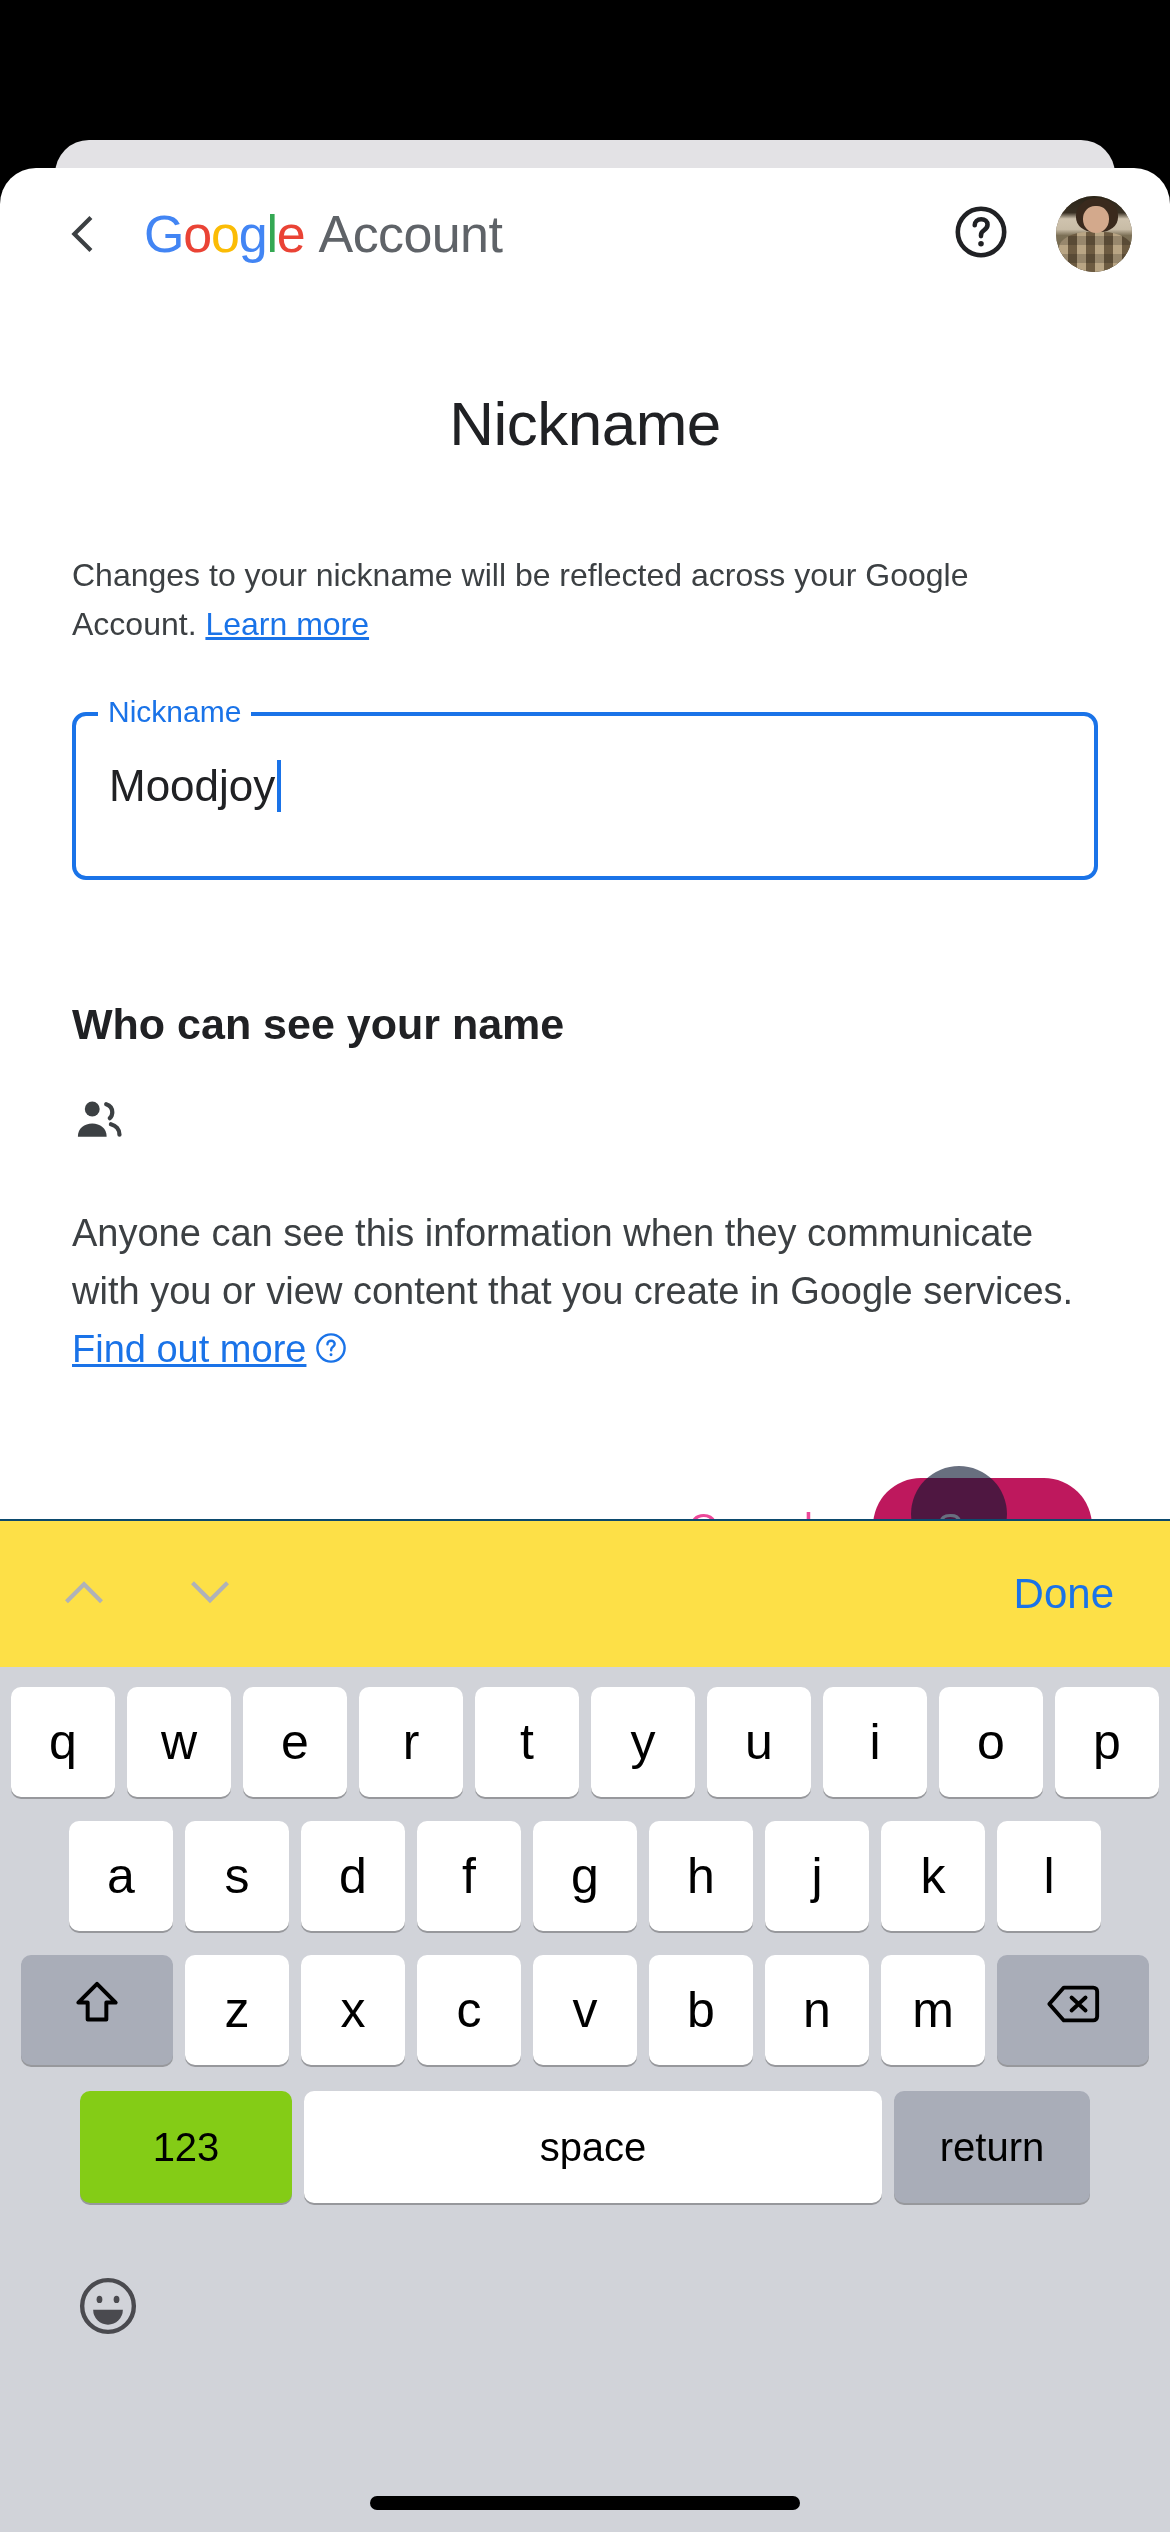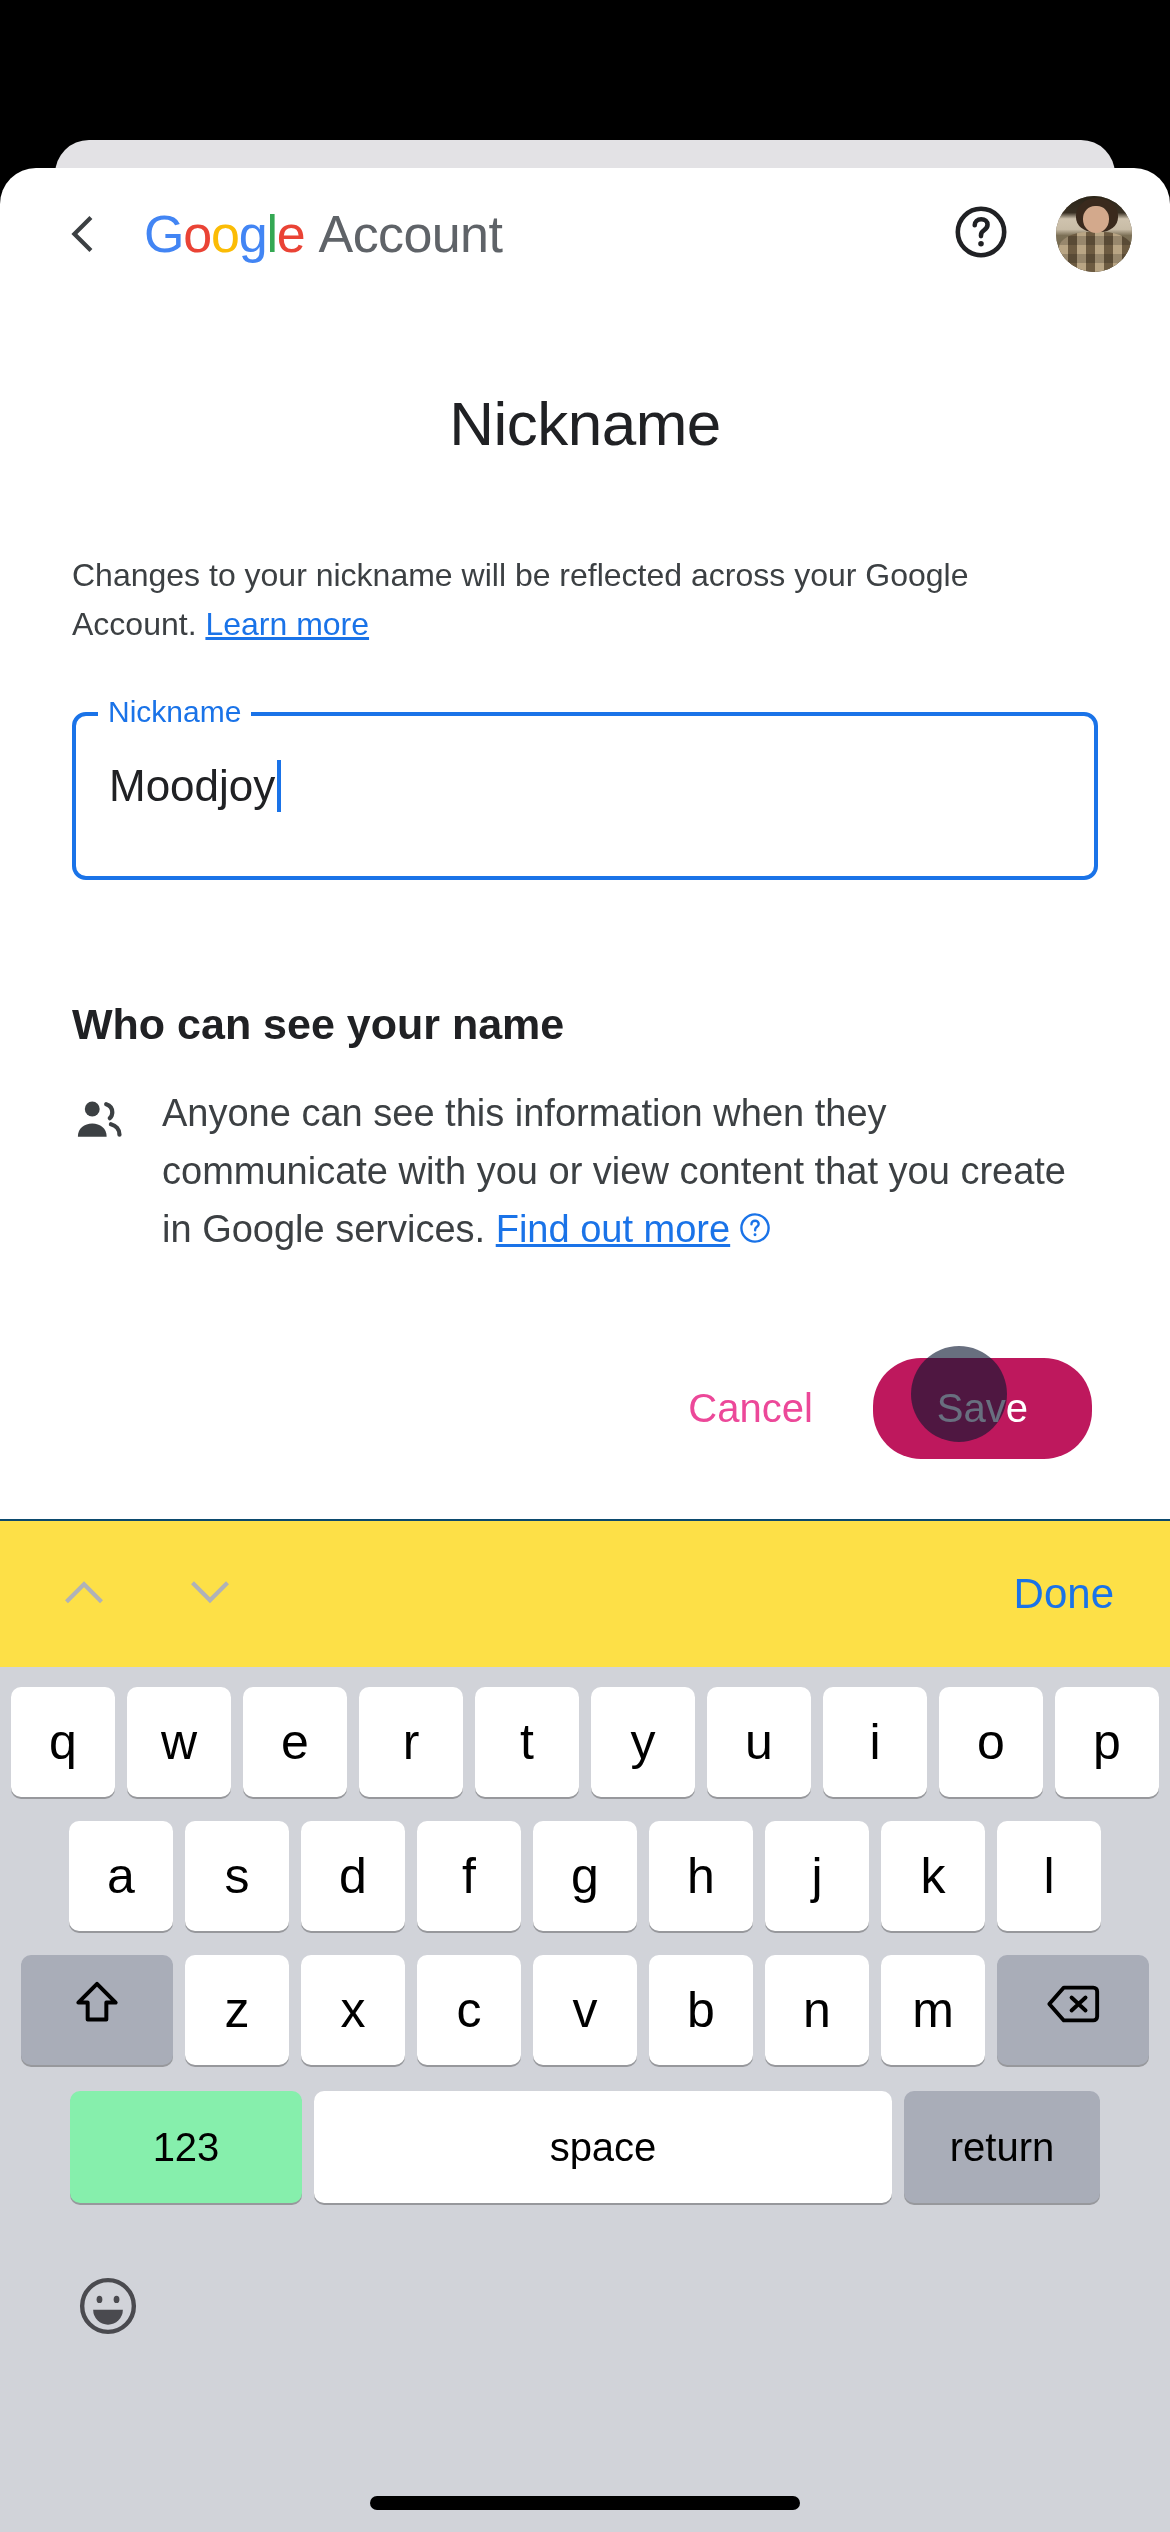--- a/index.html
+++ b/index.html
@@ -182,22 +182,23 @@
   
   .sec-title {
     margin-top: 120px;
     font-size: 43px;
     font-weight: bold;
     color: #202124;
   }
   .sec-row {
     margin-top: 36px;
     display: flex;
-    gap: 34px;
+    gap: 54px;
     align-items: flex-start;
+    flex-direction: column;
   }
   .sec-icon {
     flex: 0 0 auto;
     width: 56px;
     padding-top: 8px;
   }
   .sec-text {
     font-size: 38px;
     line-height: 1.52;
     color: #3c4043;
@@ -295,21 +296,21 @@
   }
   .row1 .key { width: 104px; }
   .row2 { padding-left: 68px; padding-right: 68px; }
   .row2 .key { width: 104px; }
   .row3 .key.letter { width: 104px; }
   .key.mod {
     background: #a9adb8;
     width: 152px;
   }
   .row4 .key { height: 112px; }
-  .key.num { background: #86efac; width: 232px; font-size: 40px; }
+  .key.num { background: #84cc16; width: 212px; font-size: 40px; }
   .key.space { width: 578px; font-size: 40px; }
   .key.return { background: #a9adb8; width: 196px; font-size: 40px; }
   .row4 { margin-top: 26px; }
   .kb-bottom {
     display: flex;
     align-items: center;
     padding: 22px 0 0 68px;
     height: 140px;
   }
   .emoji-btn {

